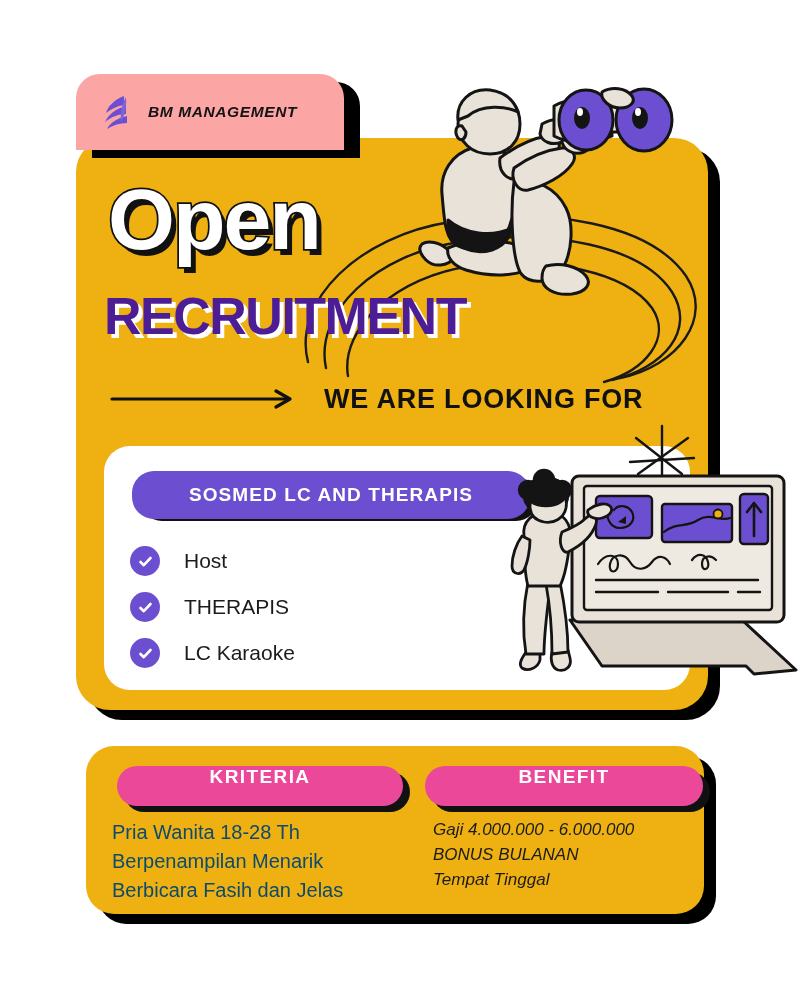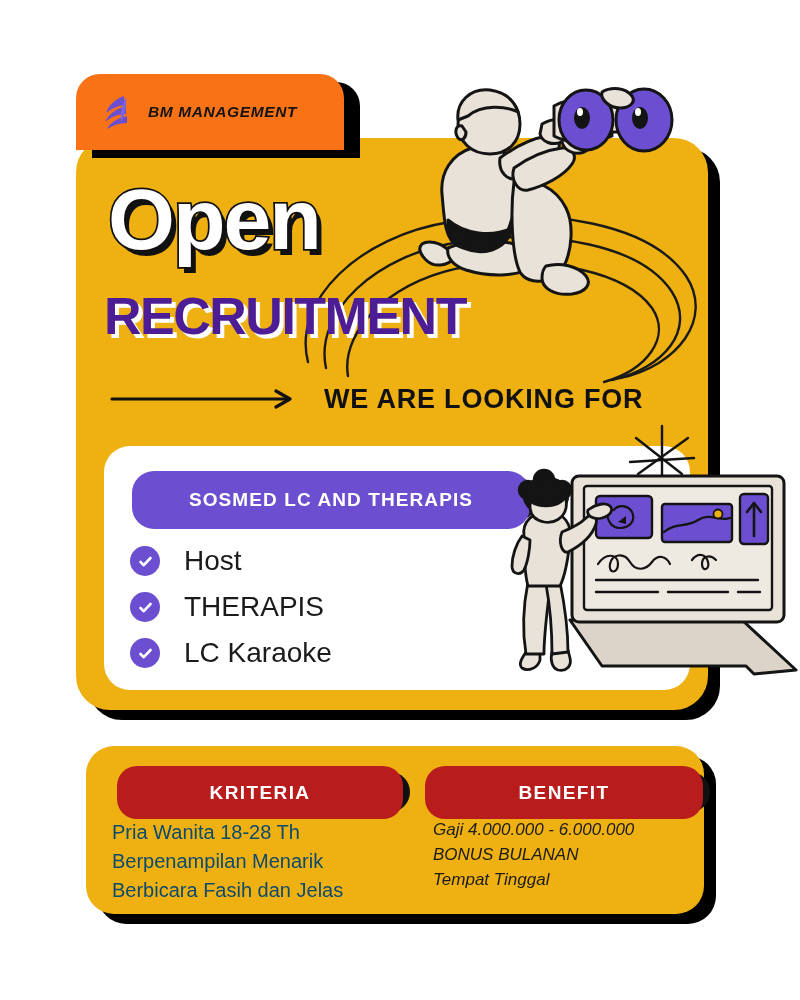--- a/index.html
+++ b/index.html
@@ -51,21 +51,21 @@
     height: 76px;
     background: #000000;
     border-radius: 24px 24px 0 0;
   }
   .header-tab {
     position: absolute;
     left: 76px;
     top: 74px;
     width: 268px;
     height: 76px;
-    background: #f97316;
+    background: #fca5a5;
     border-radius: 24px 24px 0 0;
     display: flex;
     align-items: center;
     padding-left: 26px;
     box-sizing: border-box;
   }
   .brand-logo {
     width: 30px;
     height: 34px;
     flex: 0 0 auto;
@@ -170,21 +170,21 @@
     height: 44px;
     background: #111111;
     border-radius: 22px;
     z-index: 6;
   }
   .pill-sosmed {
     position: absolute;
     left: 132px;
     top: 471px;
     width: 398px;
-    height: 58px;
+    height: 48px;
     background: #6C4FD0;
     border-radius: 22px;
     z-index: 7;
     display: flex;
     align-items: center;
     justify-content: center;
   }
   .pill-sosmed span {
     color: #ffffff;
     font-size: 19px;
@@ -210,21 +210,21 @@
     height: 30px;
     border-radius: 50%;
     background: #6C4FD0;
     flex: 0 0 auto;
     display: flex;
     align-items: center;
     justify-content: center;
   }
   .check-label {
     margin-left: 24px;
-    font-size: 28px;
+    font-size: 21px;
     color: #1b1b1b;
     white-space: nowrap;
   }
 
   
   .laptop-illustration {
     position: absolute;
     left: 506px;
     top: 424px;
     width: 300px;
@@ -256,25 +256,24 @@
     position: absolute;
     background: #111111;
     border-radius: 20px;
     height: 40px;
   }
   .pill-kriteria-shadow { left: 124px; top: 772px; width: 286px; }
   .pill-benefit-shadow  { left: 432px; top: 772px; width: 278px; }
 
   .pill-kriteria, .pill-benefit {
     position: absolute;
-    background: #b91c1c;
+    background: #ec4899;
     border-radius: 20px;
-    height: 53px;
+    height: 40px;
     display: flex;
-    align-items: center;
     justify-content: center;
   }
   .pill-kriteria { left: 117px; top: 766px; width: 286px; }
   .pill-benefit  { left: 425px; top: 766px; width: 278px; }
   .pill-kriteria span, .pill-benefit span {
     color: #ffffff;
     font-size: 19px;
     font-weight: 700;
     letter-spacing: 1.4px;
     white-space: nowrap;

